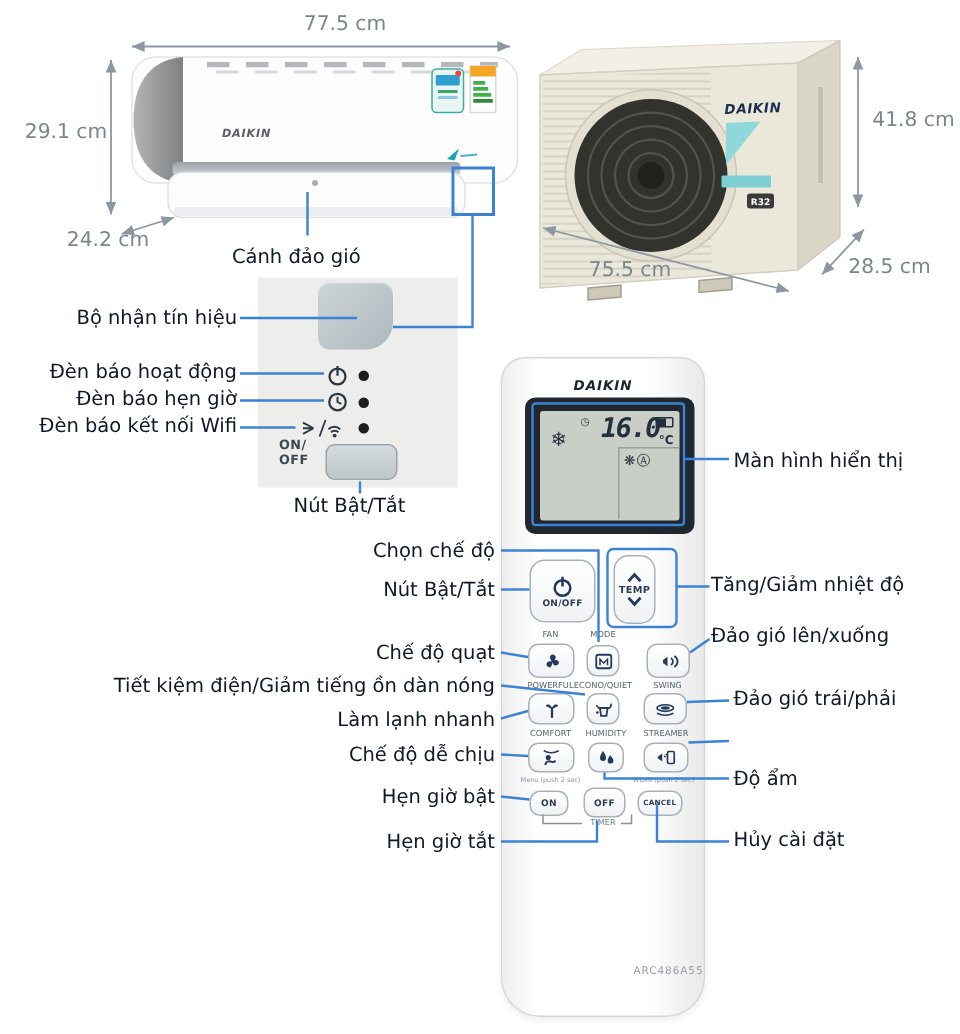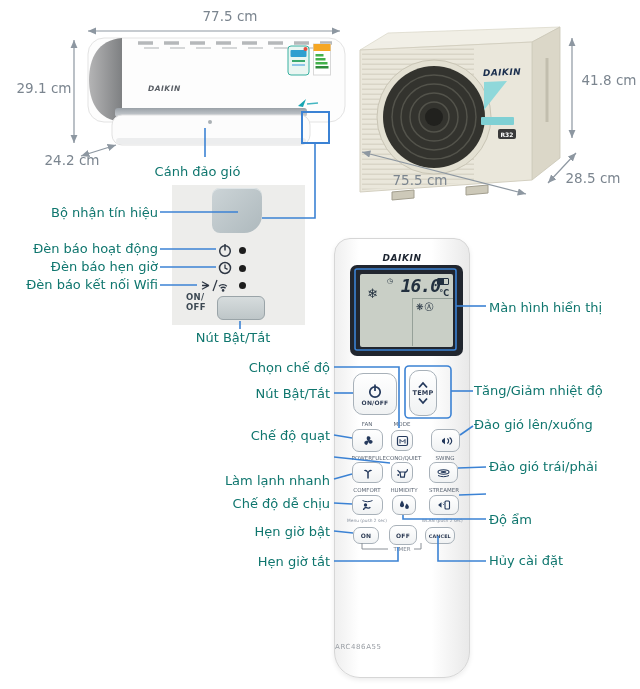--- a/index.html
+++ b/index.html
@@ -1,19 +1,19 @@
 <!DOCTYPE html>
 <html><head>
 <meta charset="utf-8">
 <style>
   html,body{margin:0;padding:0;background:#fff}
   .stage{position:relative;width:640px;height:689px;background:#fff;overflow:hidden;
          font-family:"DejaVu Sans","Liberation Sans",sans-serif}
   svg.layer{position:absolute;left:0;top:0;pointer-events:none}
-  .lbl{position:absolute;font-size:13px;color:#0f766e;white-space:nowrap;line-height:16px}
+  .lbl{position:absolute;font-size:13px;color:#0f172a;white-space:nowrap;line-height:16px}
   .lbl.r{text-align:left}
   .lbl.c{text-align:center;white-space:normal}
   .dim{position:absolute;font-size:13.5px;color:#7b858f;text-align:center;white-space:nowrap}
   
   .panel{position:absolute;left:172px;top:185px;width:133px;height:140px;background:#ededeb}
   .receiver{position:absolute;left:40px;top:3px;width:50px;height:45px;
             background:linear-gradient(135deg,#ccd4d7,#aeb9bd);
             border-radius:8px 8px 18px 8px;box-shadow:inset 0 1px 0 #e0e6e8}
   .ind{position:absolute;display:flex;align-items:center;gap:6px}
   .dot{width:7px;height:7px;border-radius:50%;background:#1d1d1d}
@@ -37,21 +37,21 @@
   .lcd .mode{position:absolute;left:7px;top:12px;font-size:13px}
   .lcd .mini{position:absolute;left:27px;top:3px;font-size:7px}
   .lcd .batt{position:absolute;right:4px;top:4px;width:10px;height:5px;border:1px solid #22303f;border-radius:1px;background:linear-gradient(90deg,#22303f 60%,transparent 60%)}
   .lcd .fanrow{position:absolute;left:56px;top:27px;font-size:9px;letter-spacing:1px}
   .btn{position:absolute;background:linear-gradient(#ffffff,#f0f2f3);border:1.2px solid #a8b1b9;
        border-radius:7px;display:flex;align-items:center;justify-content:center;flex-direction:column;
        color:#24395c;box-sizing:border-box}
   .btn .t{font-size:6px;font-weight:bold;color:#2e3c55;letter-spacing:.2px}
   .sub{position:absolute;font-size:6px;color:#5a6472;text-align:center;white-space:nowrap;transform:scale(.92);transform-origin:center}
   .tiny{position:absolute;font-size:6px;color:#8a93a0;text-align:center;white-space:nowrap;transform:scale(.72);transform-origin:center}
-  .model{position:absolute;top:404px;left:0;width:100%;text-align:left;font-size:7px;
+  .model{position:absolute;top:404px;left:0;width:100%;text-align:right;font-size:7px;
          color:#989da3;letter-spacing:.6px}
 </style>
 </head>
 <body>
 
 <div class="stage">
 
   <svg class="layer" width="640" height="689" viewBox="0 0 640 689">
     <defs>
       <marker id="ar" markerWidth="9" markerHeight="8" refX="7" refY="3" orient="auto-start-reverse">
@@ -297,20 +297,21 @@
         <span class="t" style="transform:scale(.8)">CANCEL</span>
       </div>
     <span class="sub" style="left:53px;top:306px;width:28px;color:#7b8490">TIMER</span>
 
     <div class="model">ARC486A55</div>
   </div>
 
   <div class="lbl r" style="right:310px;top:360px">Chọn chế độ</div>
   <div class="lbl r" style="right:310px;top:386px">Nút Bật/Tắt</div>
   <div class="lbl r" style="right:310px;top:428px">Chế độ quạt</div>
+  <div class="lbl r" style="right:310px;top:450px">Tiết kiệm điện/Giảm tiếng ồn dàn nóng</div>
   <div class="lbl r" style="right:310px;top:473px">Làm lạnh nhanh</div>
   <div class="lbl r" style="right:310px;top:496px">Chế độ dễ chịu</div>
   <div class="lbl r" style="right:310px;top:524px">Hẹn giờ bật</div>
   <div class="lbl r" style="right:310px;top:554px">Hẹn giờ tắt</div>
 
   <div class="lbl" style="left:489px;top:300px">Màn hình hiển thị</div>
   <div class="lbl" style="left:474px;top:383px">Tăng/Giảm nhiệt độ</div>
   <div class="lbl" style="left:474px;top:417px">Đảo gió lên/xuống</div>
   <div class="lbl" style="left:489px;top:459px">Đảo gió trái/phải</div>
   <div class="lbl" style="left:489px;top:512px">Độ ẩm</div>

